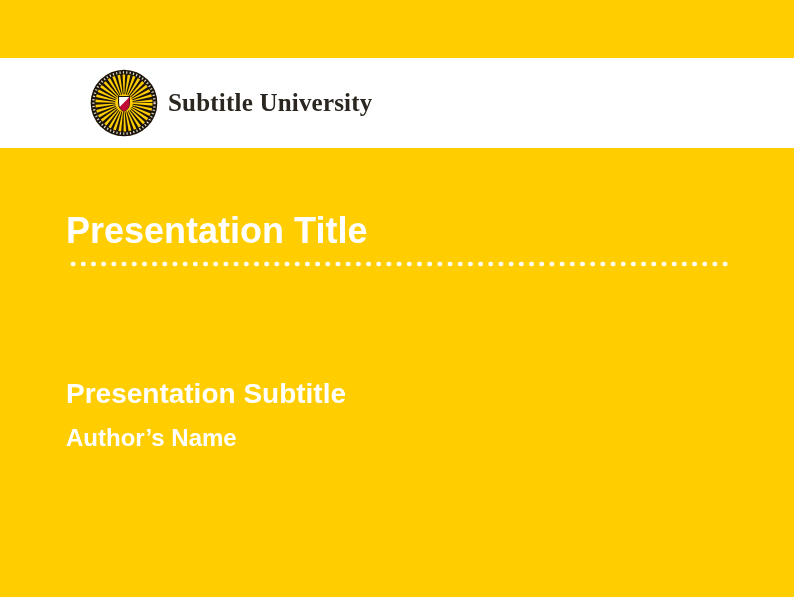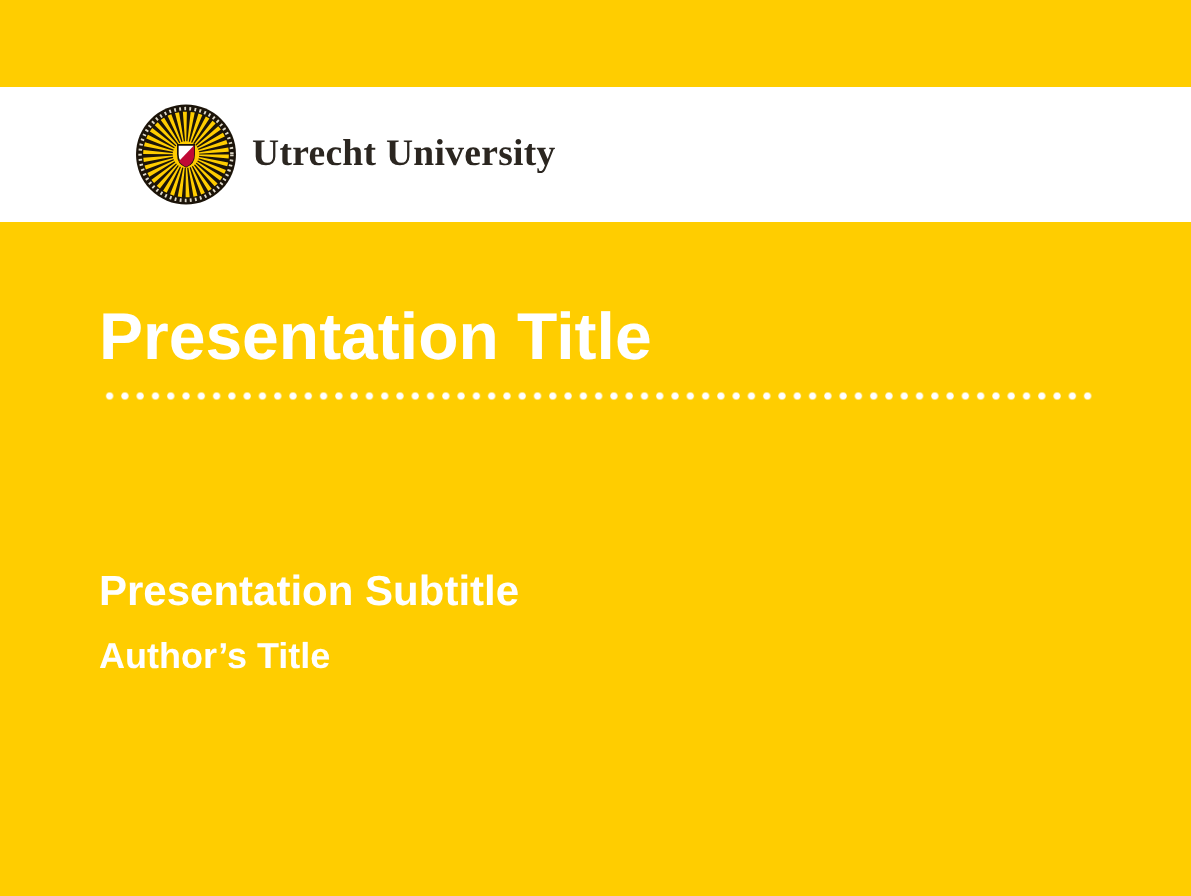--- a/index.html
+++ b/index.html
@@ -31,22 +31,22 @@
   .logo-icon{width:68px;height:68px;display:block;flex:0 0 auto;}
   .wordmark{
     font-family:"Liberation Serif",serif;
     font-weight:700;
     font-size:25px;
     letter-spacing:.2px;
     color:var(--wordmark-black,#2B2620);
     white-space:nowrap;
   }
   .title{
-    position:absolute;left:66px;top:201px;
-    font-size:44px;font-weight:700;line-height:1.1;
+    position:absolute;left:66px;top:211px;
+    font-size:36px;font-weight:700;line-height:1.1;
     color:var(--text-white,#fff);
     white-space:nowrap;
   }
   .dotted-rule{
     position:absolute;left:68px;top:261px;
     width:662px;height:6px;
     background-image:radial-gradient(circle,var(--text-white,#fff) 2.1px,rgba(255,255,255,0) 2.7px);
     background-size:10.2px 6px;
     background-position:0 50%;
     background-repeat:repeat-x;
@@ -77,25 +77,25 @@
 
         <circle cx="50" cy="50" r="45" fill="none" stroke="#EFE9DA" stroke-width="3.4" stroke-dasharray="1.8 3.2" opacity="0.92"></circle>
 
         <circle cx="50" cy="50" r="27" fill="none" stroke="#FFCD00" stroke-width="30" stroke-dasharray="2.6 2.4"></circle>
 
         <circle cx="50" cy="50" r="13" fill="#FFCD00"></circle>
 
         <path d="M42 40.5 H58 V50 C58 56.8 54.2 60.4 50 62 C45.8 60.4 42 56.8 42 50 Z" fill="#FFFFFF" stroke="#1C1409" stroke-width="1.6"></path>
         <path d="M58 41 L58 50 C58 56.8 54.2 60.4 50 62 C47.4 61 44.8 59.2 43.2 56.4 Z" fill="#C00A35"></path>
       </svg>
-      <span class="wordmark">Utrecht University</span>
+      <span class="wordmark">Subtitle University</span>
     </div>
   </header>
 
   <h1 class="title">Presentation Title</h1>
 
   <div class="dotted-rule"></div>
 
   <h2 class="subtitle">Presentation Subtitle</h2>
 
-  <p class="author">Author’s Title</p>
+  <p class="author">Author’s Name</p>
 
 </div>
 
 </body></html>

